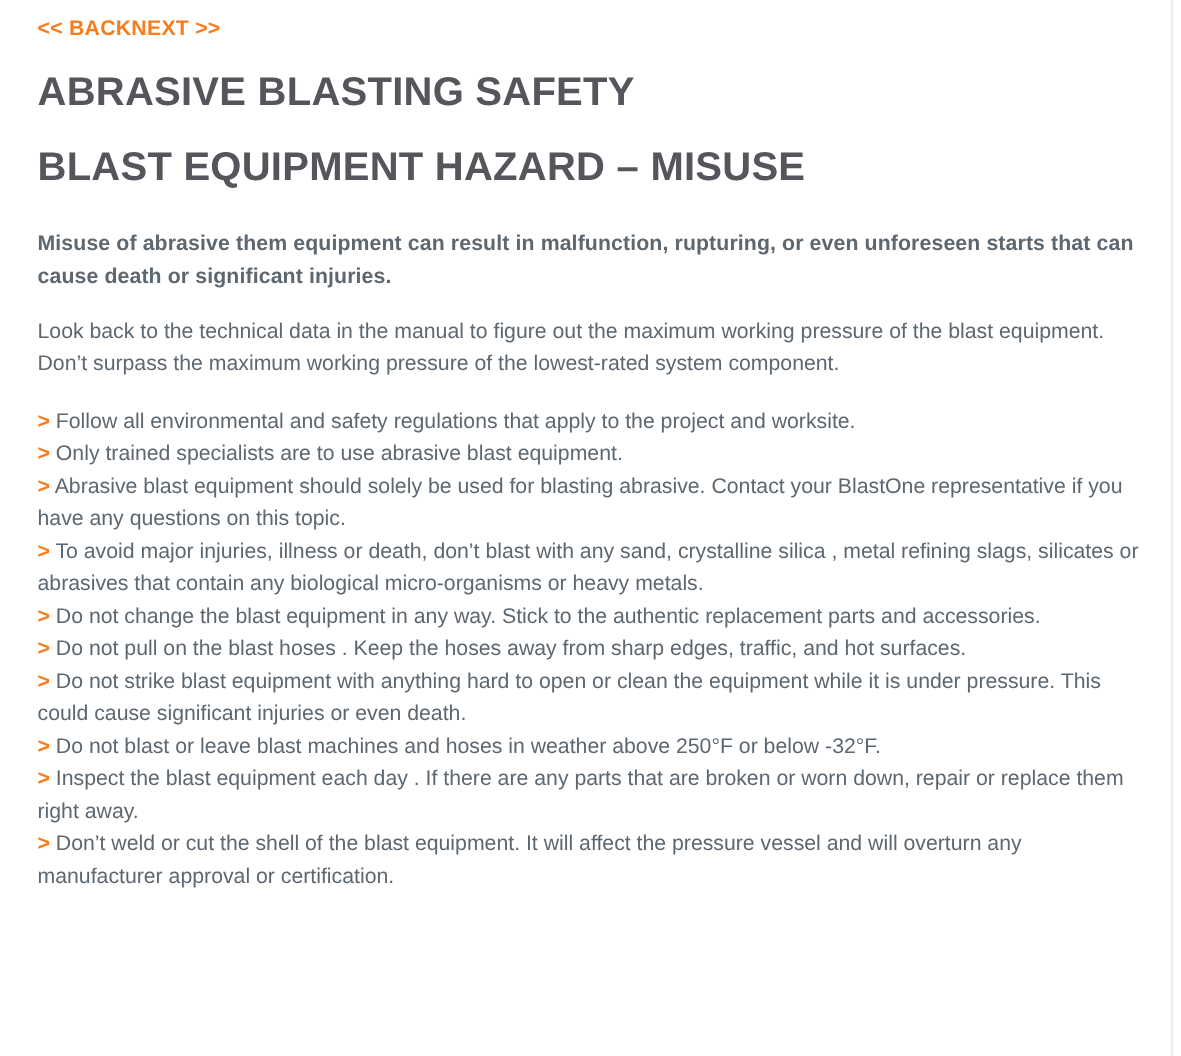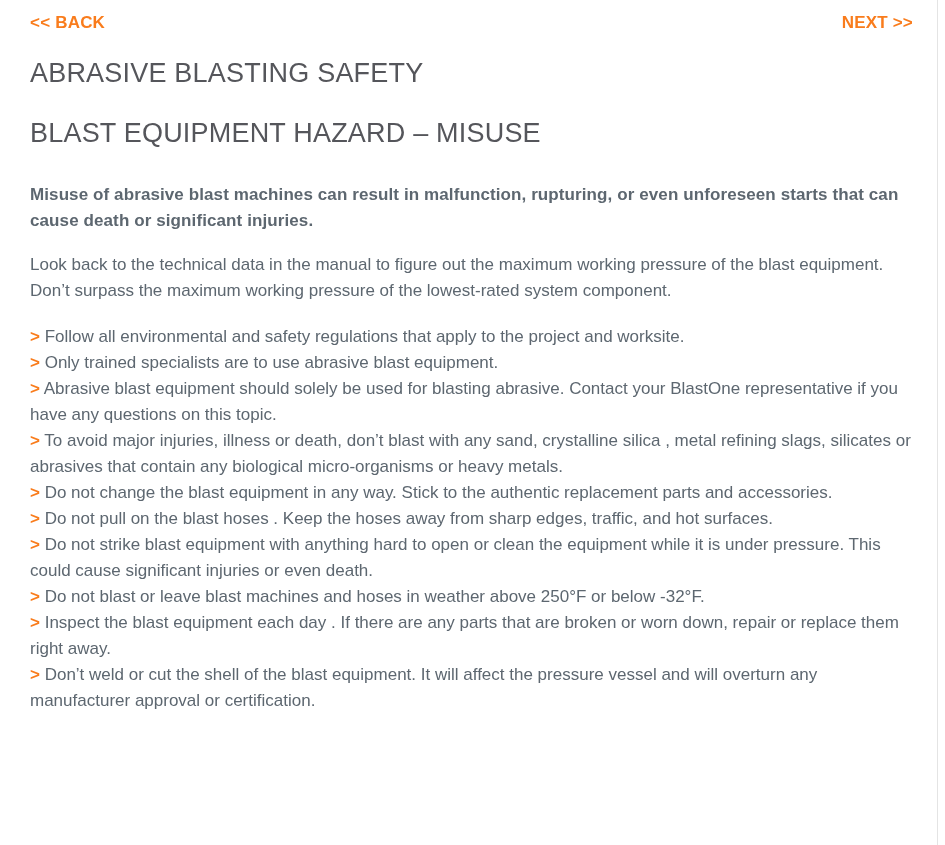--- a/index.html
+++ b/index.html
@@ -22,38 +22,37 @@
     position: absolute;
     top: 0; bottom: 0; right: 7px;
     width: 1px;
     background: var(--edge);
   }
   .page {
     padding: 13px 32px 0 30px;
   }
   .nav-row {
     display: flex;
-    justify-content: space-between;
     align-items: center;
     margin-bottom: 25px;
   }
   .navlink {
     color: var(--accent);
     font-weight: 700;
     font-size: 17px;
     letter-spacing: 0.2px;
     text-decoration: none;
     cursor: pointer;
     white-space: nowrap;
   }
   h1.title, h2.subtitle {
     margin: 0;
     color: var(--heading);
-    font-weight: 400;
-    font-size: 27px;
+    font-weight: 700;
+    font-size: 32px;
     line-height: 30px;
     letter-spacing: 0.2px;
   }
   h1.title { margin-bottom: 30px; }
   h2.subtitle { margin-bottom: 34px; }
   p.para {
     margin: 0 0 18px 0;
     color: var(--body);
     font-size: 17px;
     line-height: 26px;
@@ -83,21 +82,21 @@
 
   <div class="nav-row">
     <a class="navlink">&lt;&lt; BACK</a>
     <a class="navlink">NEXT &gt;&gt;</a>
   </div>
 
   <h1 class="title">ABRASIVE BLASTING SAFETY</h1>
 
   <h2 class="subtitle">BLAST EQUIPMENT HAZARD – MISUSE</h2>
 
-  <p class="para lead">Misuse of abrasive blast machines can result in malfunction, rupturing, or even unforeseen starts that can cause death or significant injuries.</p>
+  <p class="para lead">Misuse of abrasive them equipment can result in malfunction, rupturing, or even unforeseen starts that can cause death or significant injuries.</p>
 
 
   <p class="para">Look back to the technical data in the manual to figure out the maximum working pressure of the blast equipment. Don’t surpass the maximum working pressure of the lowest-rated system component.</p>
 
   <ul class="safety-list">
       <li><span class="chev">&gt;</span><span class="btext"> Follow all environmental and safety regulations that apply to the project and worksite.</span></li>
       <li><span class="chev">&gt;</span><span class="btext"> Only trained specialists are to use abrasive blast equipment.</span></li>
       <li><span class="chev">&gt;</span><span class="btext"> Abrasive blast equipment should solely be used for blasting abrasive. Contact your BlastOne representative if you have any questions on this topic.</span></li>
       <li><span class="chev">&gt;</span><span class="btext"> To avoid major injuries, illness or death, don’t blast with any sand, crystalline silica , metal refining slags, silicates or abrasives that contain any biological micro-organisms or heavy metals.</span></li>
       <li><span class="chev">&gt;</span><span class="btext"> Do not change the blast equipment in any way. Stick to the authentic replacement parts and accessories.</span></li>

